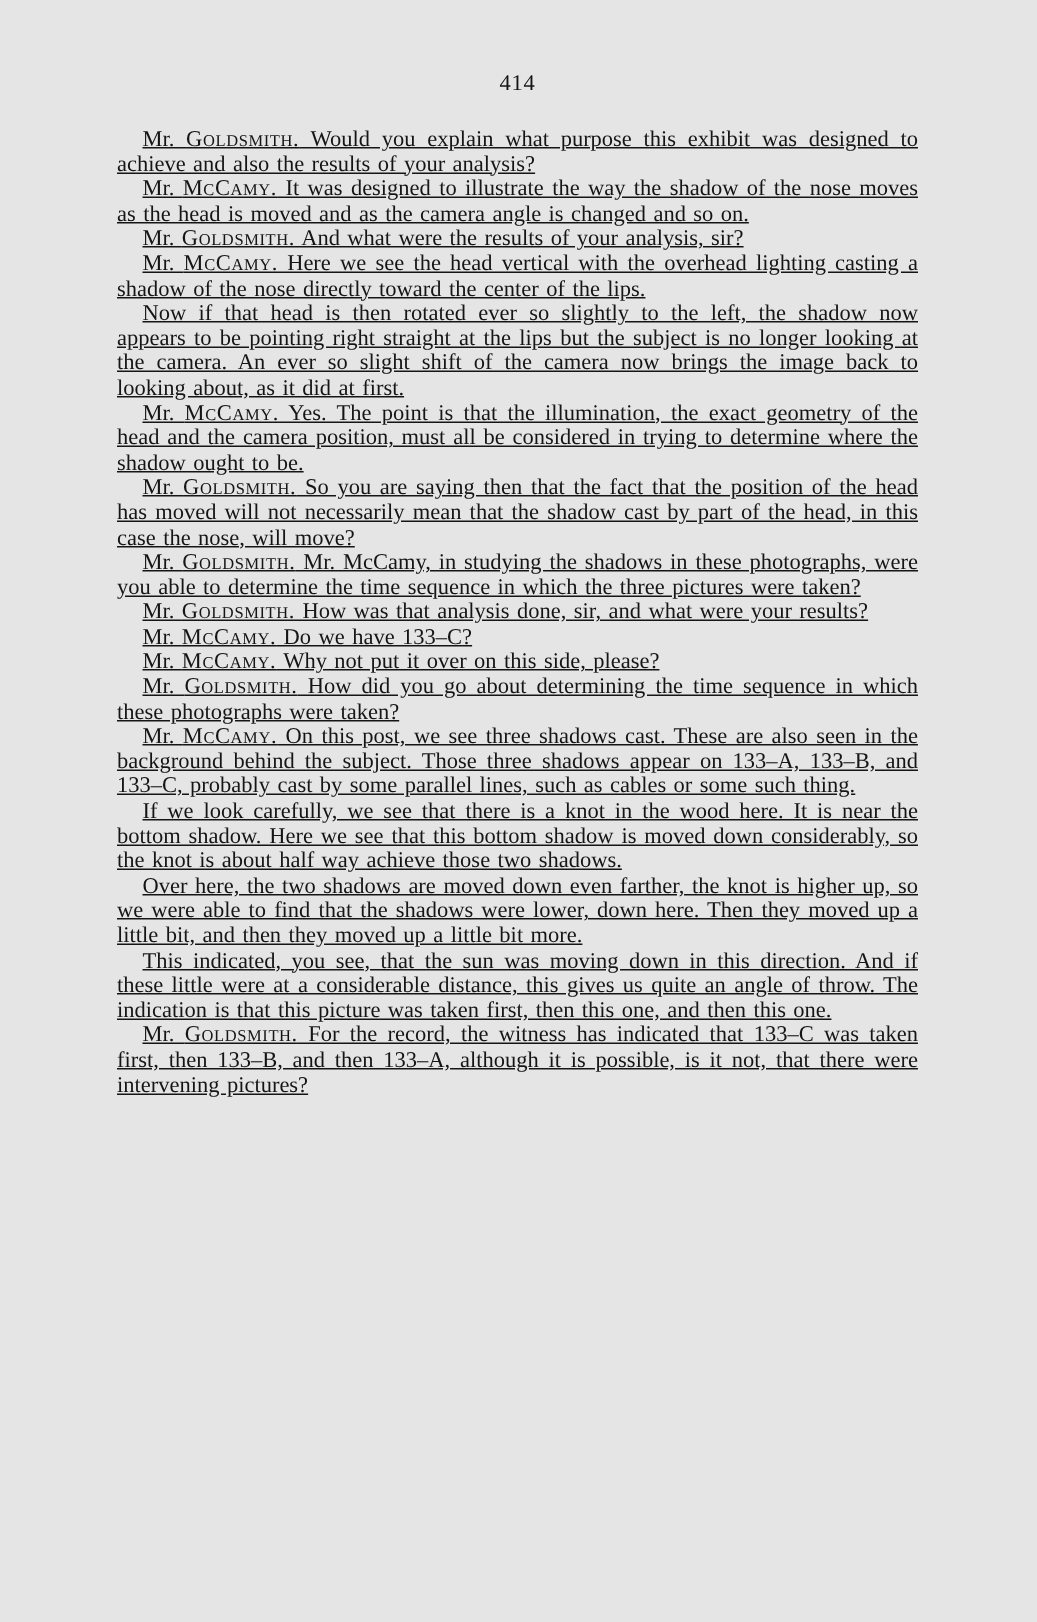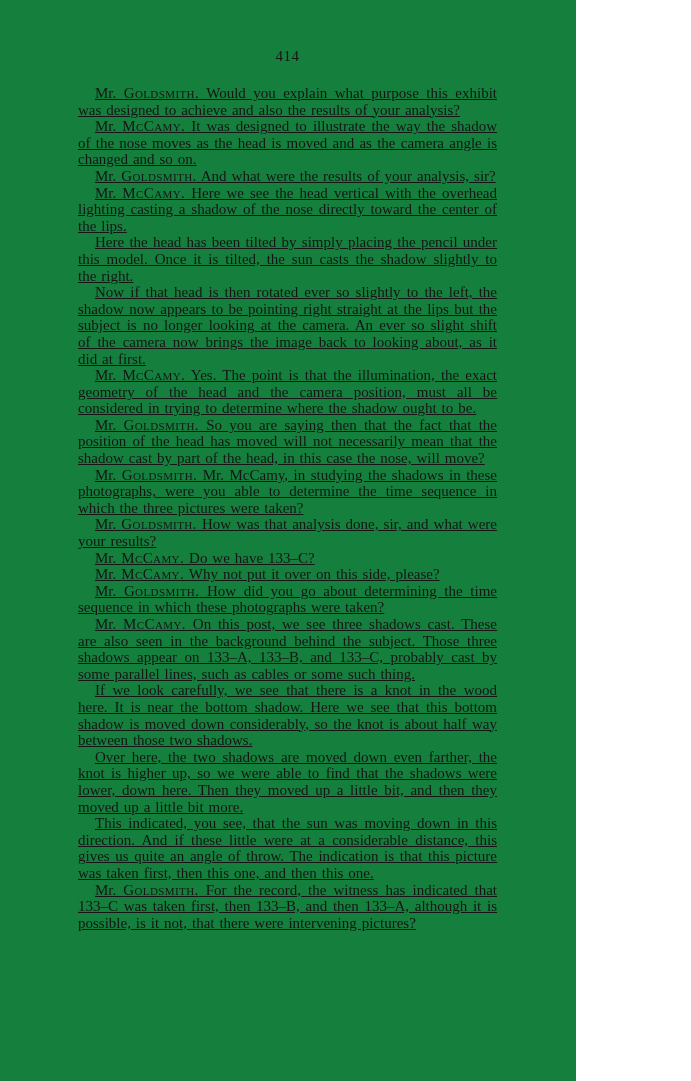--- a/index.html
+++ b/index.html
@@ -2,24 +2,24 @@
 <html><head>
 <meta charset="utf-8">
 <style>
   html, body {
     margin: 0;
     padding: 0;
     background: #ffffff;
   }
   .page {
     position: relative;
-    width: 576px;
+    width: 691px;
     height: 1081px;
     box-sizing: border-box;
-    background: #15803d;
+    background: #e5e5e5;
     color: #151515;
     font-family: "Liberation Serif", "DejaVu Serif", serif;
     padding: 48px 79px 0 78px;
     overflow: hidden;
   }
   .page-number {
     text-align: center;
     font-size: 15px;
     line-height: 16px;
     margin: 0 0 21px 0;
@@ -43,28 +43,27 @@
 </head>
 <body>
 
 <div class="page">
   <div class="page-number">414</div>
   <div class="transcript" id="transcript">
       <p class="para"><span>Mr. </span><span class="speaker">Goldsmith.</span> Would you explain what purpose this exhibit was designed to achieve and also the results of your analysis?</p>
       <p class="para"><span>Mr. </span><span class="speaker">McCamy.</span> It was designed to illustrate the way the shadow of the nose moves as the head is moved and as the camera angle is changed and so on.</p>
       <p class="para"><span>Mr. </span><span class="speaker">Goldsmith.</span> And what were the results of your analysis, sir?</p>
       <p class="para"><span>Mr. </span><span class="speaker">McCamy.</span> Here we see the head vertical with the overhead lighting casting a shadow of the nose directly toward the center of the lips.</p>
-      <p class="para">Here the head has been tilted by simply placing the pencil under this model. Once it is tilted, the sun casts the shadow slightly to the right.</p>
       <p class="para">Now if that head is then rotated ever so slightly to the left, the shadow now appears to be pointing right straight at the lips but the subject is no longer looking at the camera. An ever so slight shift of the camera now brings the image back to looking about, as it did at first.</p>
       <p class="para"><span>Mr. </span><span class="speaker">McCamy.</span> Yes. The point is that the illumination, the exact geometry of the head and the camera position, must all be considered in trying to determine where the shadow ought to be.</p>
       <p class="para"><span>Mr. </span><span class="speaker">Goldsmith.</span> So you are saying then that the fact that the position of the head has moved will not necessarily mean that the shadow cast by part of the head, in this case the nose, will move?</p>
       <p class="para"><span>Mr. </span><span class="speaker">Goldsmith.</span> Mr. McCamy, in studying the shadows in these photographs, were you able to determine the time sequence in which the three pictures were taken?</p>
       <p class="para"><span>Mr. </span><span class="speaker">Goldsmith.</span> How was that analysis done, sir, and what were your results?</p>
       <p class="para"><span>Mr. </span><span class="speaker">McCamy.</span> Do we have 133–C?</p>
       <p class="para"><span>Mr. </span><span class="speaker">McCamy.</span> Why not put it over on this side, please?</p>
       <p class="para"><span>Mr. </span><span class="speaker">Goldsmith.</span> How did you go about determining the time sequence in which these photographs were taken?</p>
       <p class="para"><span>Mr. </span><span class="speaker">McCamy.</span> On this post, we see three shadows cast. These are also seen in the background behind the subject. Those three shadows appear on 133–A, 133–B, and 133–C, probably cast by some parallel lines, such as cables or some such thing.</p>
-      <p class="para">If we look carefully, we see that there is a knot in the wood here. It is near the bottom shadow. Here we see that this bottom shadow is moved down considerably, so the knot is about half way between those two shadows.</p>
+      <p class="para">If we look carefully, we see that there is a knot in the wood here. It is near the bottom shadow. Here we see that this bottom shadow is moved down considerably, so the knot is about half way achieve those two shadows.</p>
       <p class="para">Over here, the two shadows are moved down even farther, the knot is higher up, so we were able to find that the shadows were lower, down here. Then they moved up a little bit, and then they moved up a little bit more.</p>
       <p class="para">This indicated, you see, that the sun was moving down in this direction. And if these little were at a considerable distance, this gives us quite an angle of throw. The indication is that this picture was taken first, then this one, and then this one.</p>
       <p class="para"><span>Mr. </span><span class="speaker">Goldsmith.</span> For the record, the witness has indicated that 133–C was taken first, then 133–B, and then 133–A, although it is possible, is it not, that there were intervening pictures?</p>
     </div>
 </div>
 
 </body></html>

